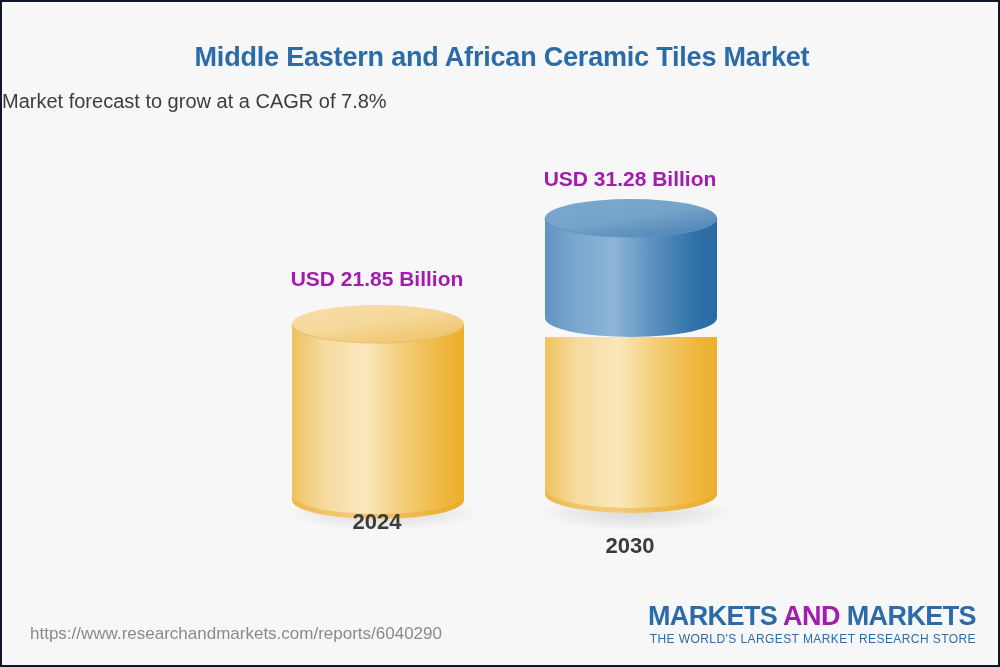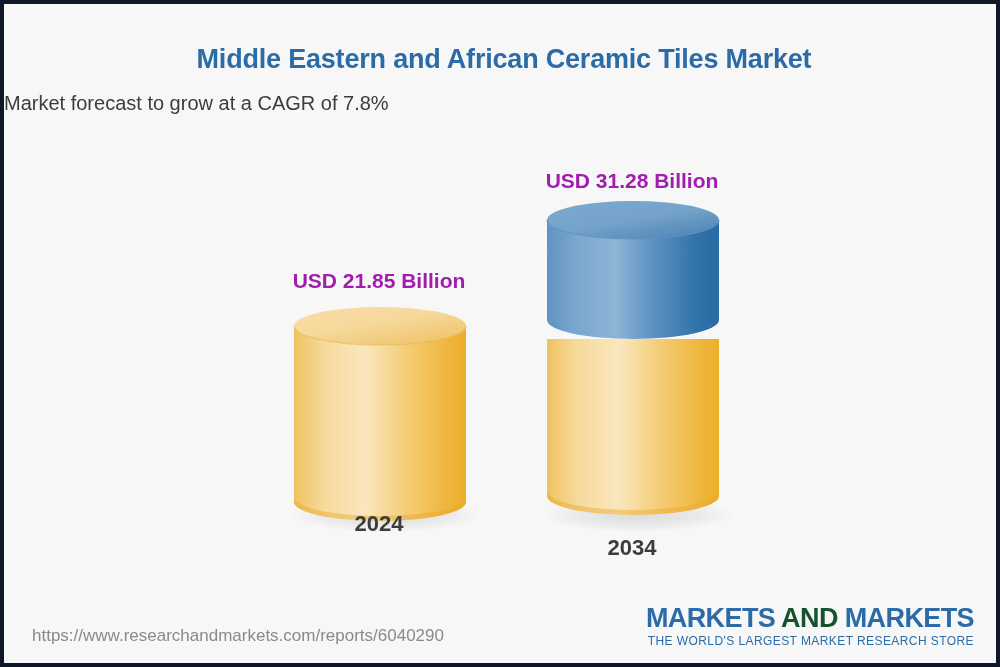--- a/index.html
+++ b/index.html
@@ -8,21 +8,21 @@
     background: #ffffff;
   }
   body {
     font-family: "Liberation Sans", sans-serif;
   }
   #canvas {
     position: relative;
     width: 1000px;
     height: 667px;
     background: #f7f7f7;
-    border: 4px solid #0f172a;
+    border: 2px solid #0f172a;
     box-sizing: border-box;
     overflow: hidden;
   }
   
   .title {
     position: absolute;
     left: 0;
     top: 40px;
     width: 1000px;
     text-align: center;
@@ -86,21 +86,21 @@
     top: 600px;
     text-align: right;
   }
   .logo-main {
     font-size: 27px;
     font-weight: bold;
     color: #2b6ca8;
     letter-spacing: -0.6px;
     line-height: 1.05;
   }
-  .logo-and { color: #14532d; }
+  .logo-and { color: #a21caf; }
   .logo-tag {
     font-size: 12px;
     font-weight: normal;
     color: #2b6ca8;
     letter-spacing: 0.42px;
     margin-top: 2px;
     margin-left: 12px;
   }
 </style>
 </head>
@@ -170,21 +170,21 @@
     <path d="M9,143 L9,300 A86,19 0 0 0 181,300 L181,143 Z" fill="url(#amberBody2)"></path>
     <path d="M9,295 A86,19 0 0 0 181,295 L181,300 A86,19 0 0 1 9,300 Z" fill="#e9a92a" opacity="0.45"></path>
 
     <path d="M9,24 L9,124 A86,19 0 0 0 181,124 L181,24 Z" fill="url(#blueBody)"></path>
 
     <ellipse cx="95" cy="24" rx="86" ry="19" fill="url(#blueCap)"></ellipse>
     <path d="M9,24 A86,19 0 0 0 181,24" fill="none" stroke="#5e93c3" stroke-width="1.1" opacity="0.8"></path>
   </svg>
 
   <div class="cat-label" id="cat-2024">2024</div>
-  <div class="cat-label" id="cat-2030">2034</div>
+  <div class="cat-label" id="cat-2030">2030</div>
 
   <div class="url">https://www.researchandmarkets.com/reports/6040290</div>
 
   <div class="logo">
     <div class="logo-main"><span>MARKETS </span><span class="logo-and">AND</span><span> MARKETS</span></div>
     <div class="logo-tag">THE WORLD'S LARGEST MARKET RESEARCH STORE</div>
   </div>
 
 </div>
 

